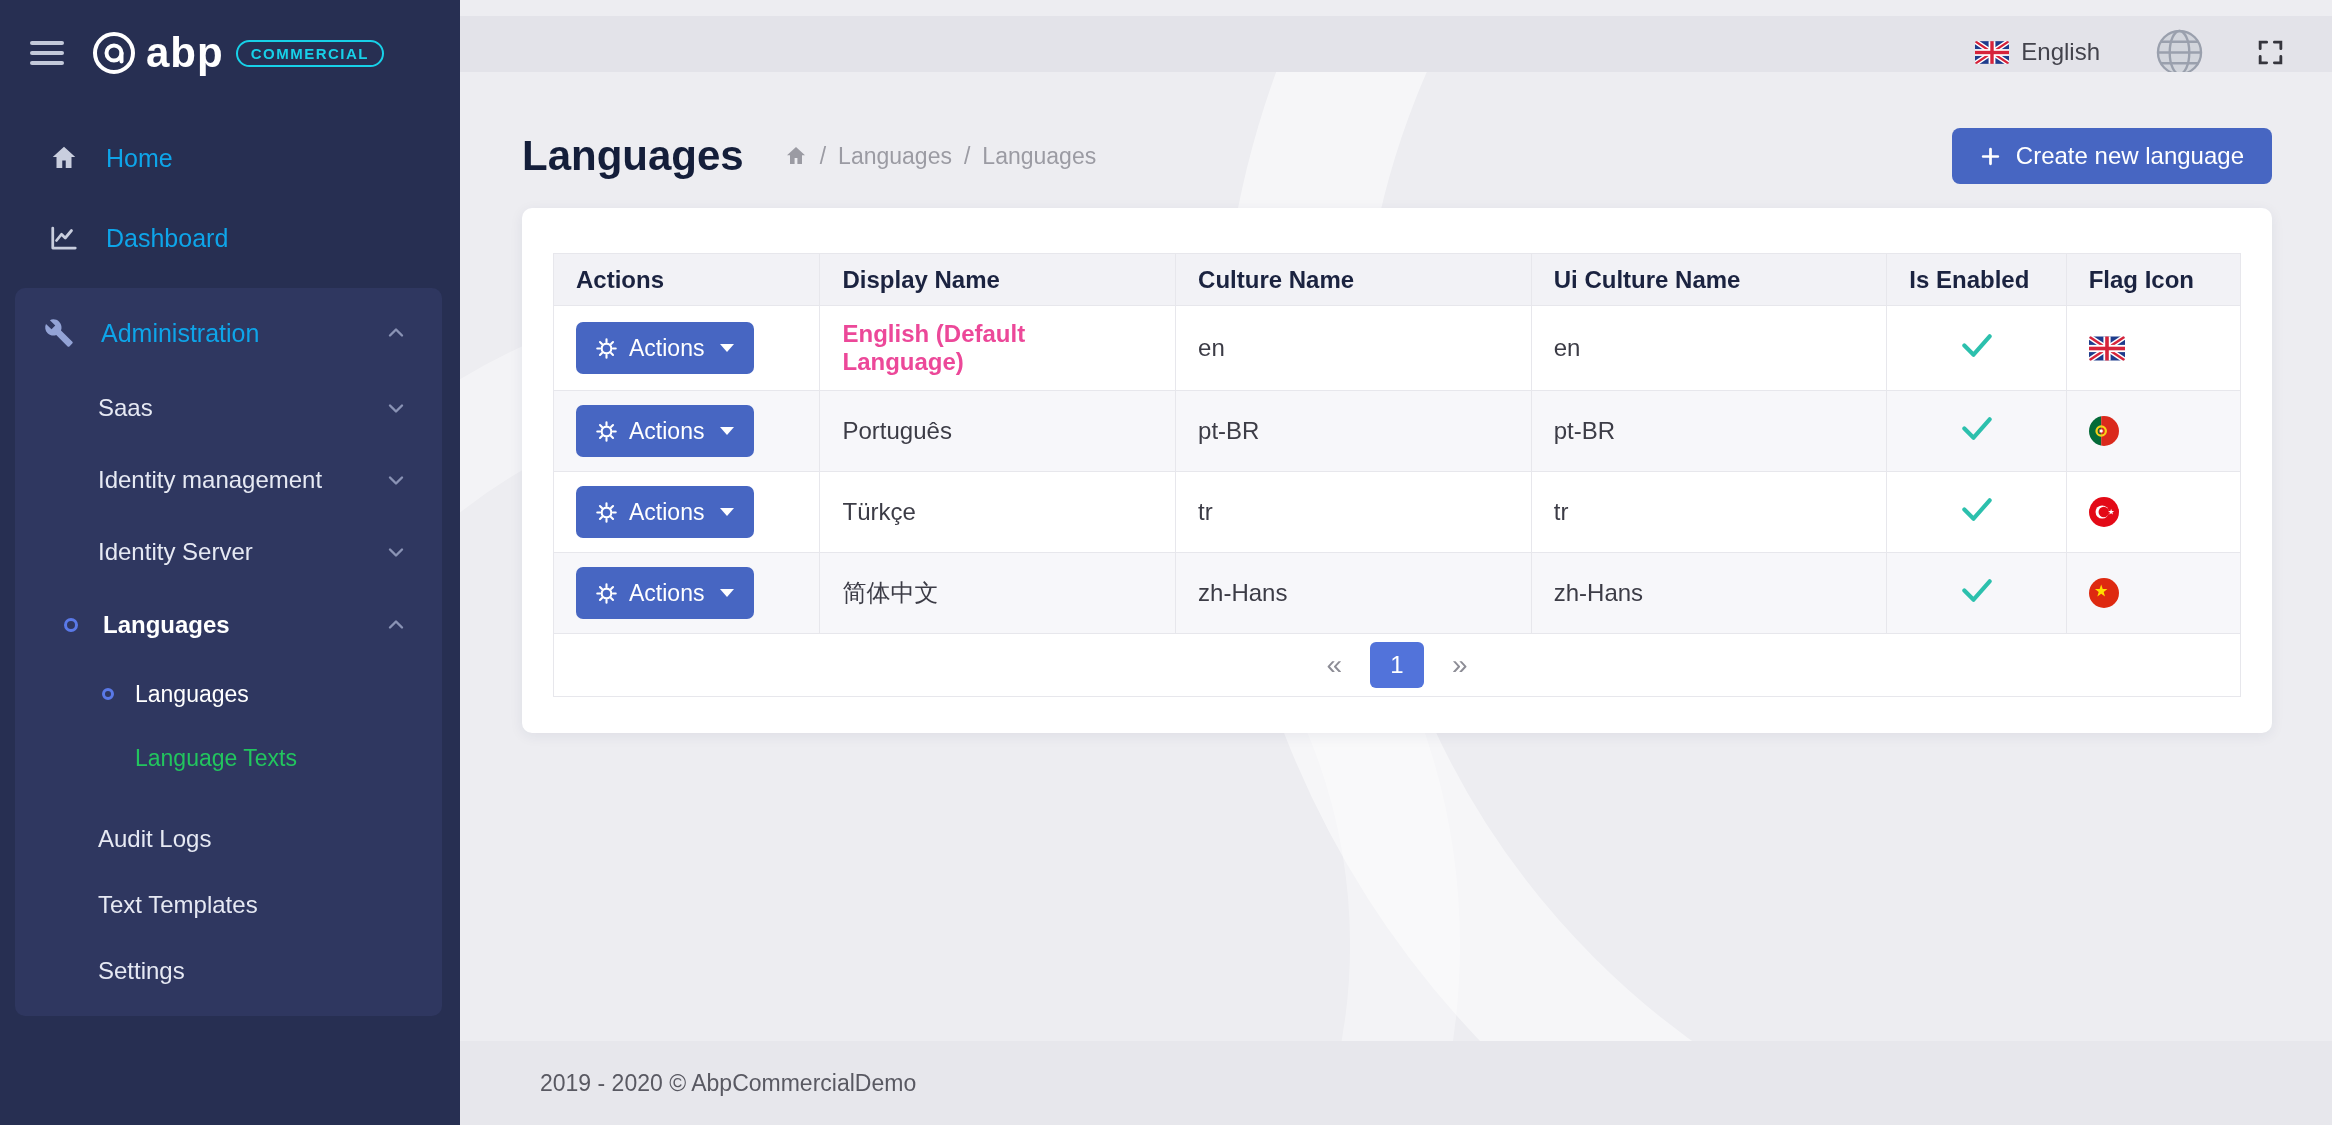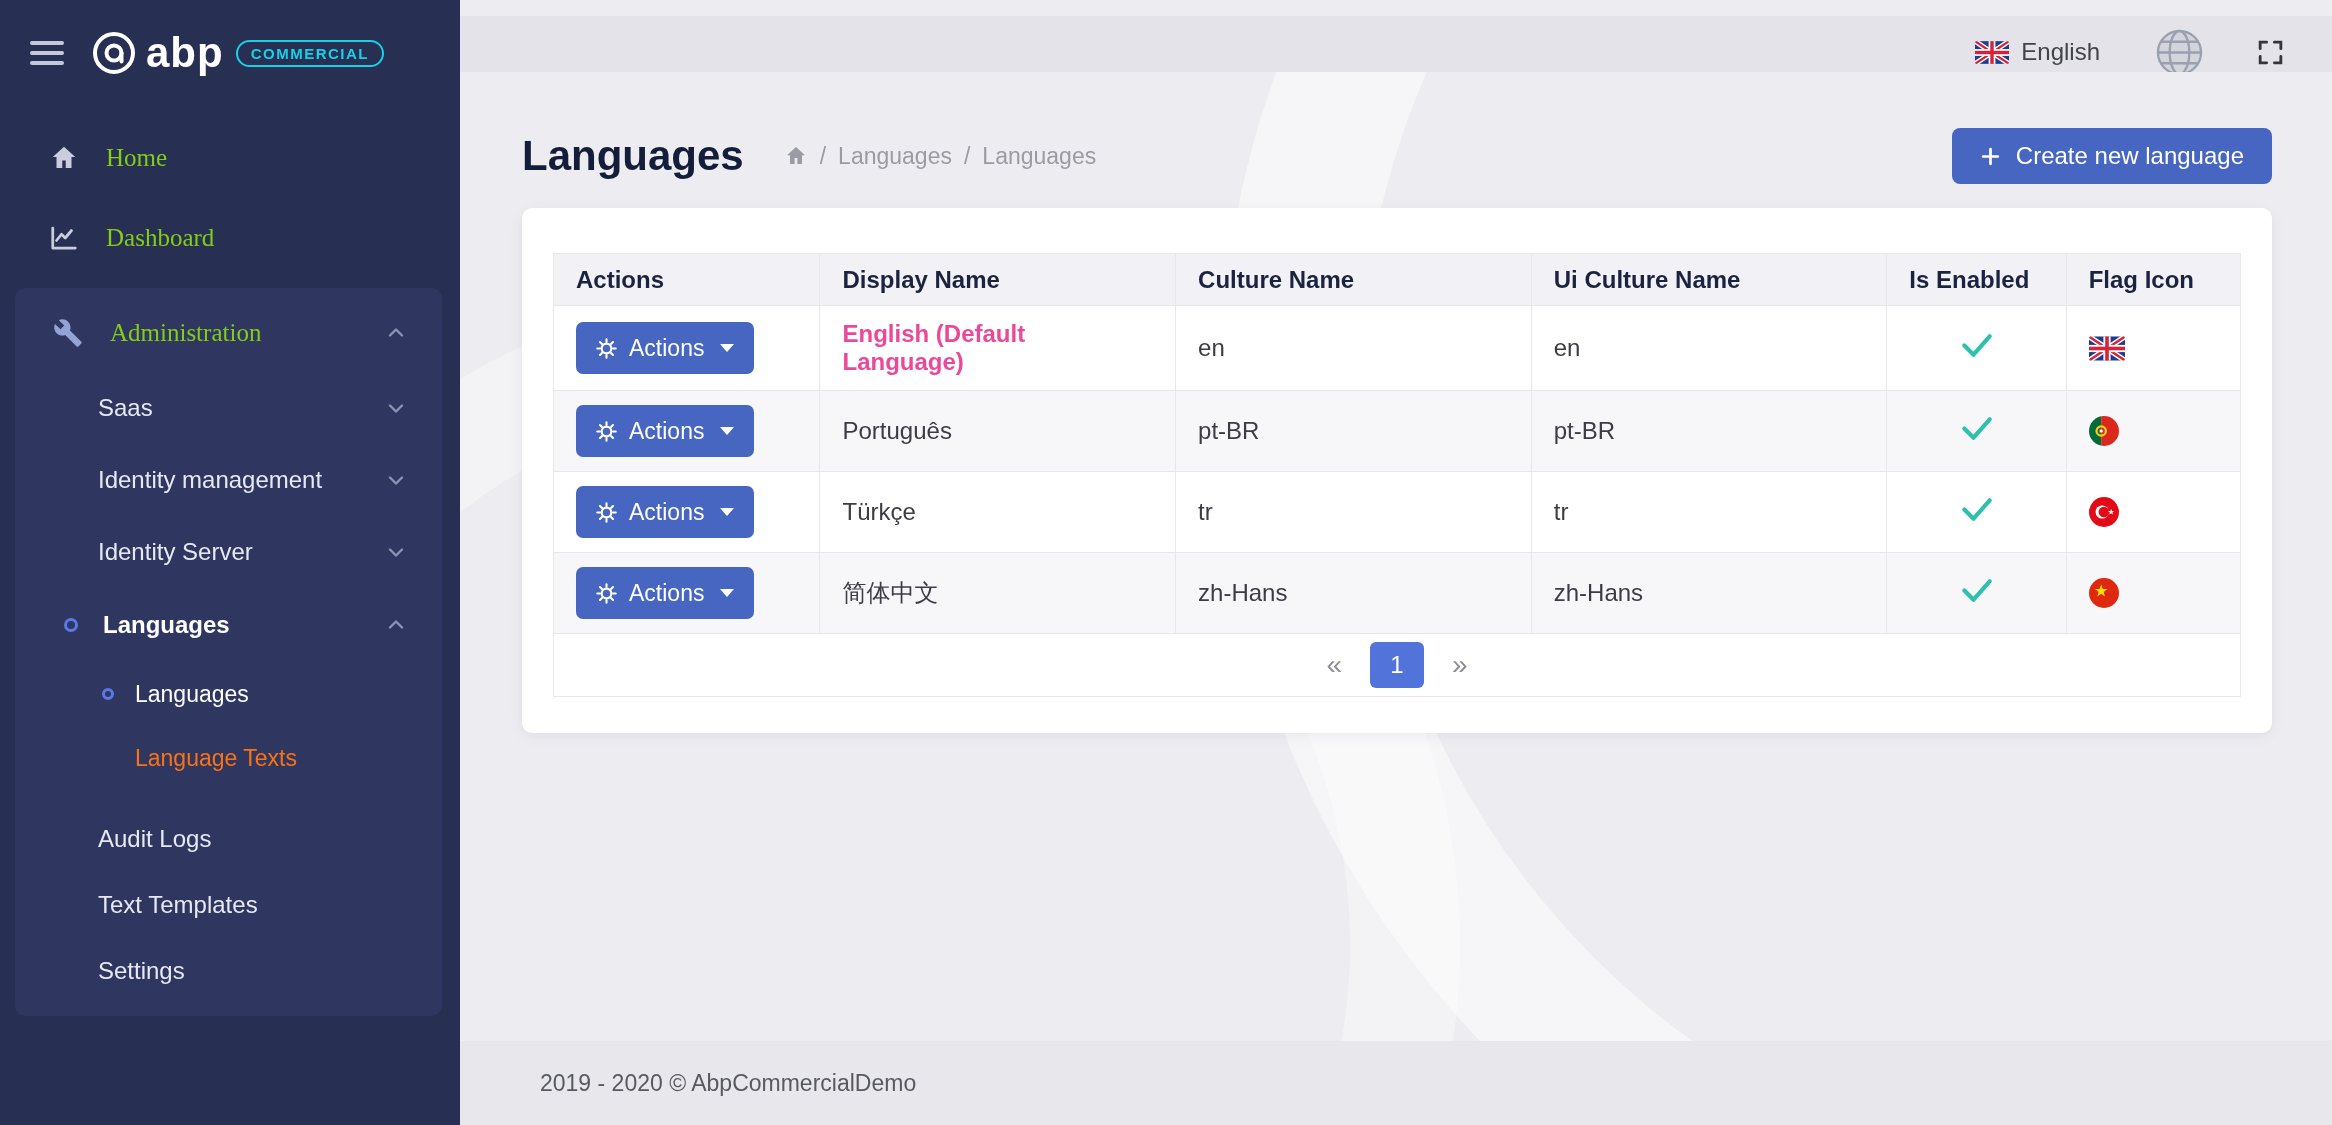--- a/index.html
+++ b/index.html
@@ -20,41 +20,41 @@
   .hamburger span{display:block;width:34px;height:4px;border-radius:2px;background:#c3c9da;margin:6px 0}
   .logo{display:flex;align-items:center}
   .logo-text{color:#fff;font-size:42px;font-weight:bold;letter-spacing:1px;margin-left:10px}
   .logo-badge{
     margin-left:12px;border:2px solid #17d1e8;color:#17d1e8;border-radius:16px;
     padding:3px 13px;font-size:15px;font-weight:bold;letter-spacing:1.5px;
   }
   nav{margin-top:12px}
   .nav-item{
     display:flex;align-items:center;height:80px;padding:0 36px 0 46px;
-    color:#84cc16;font-size:25px;cursor:pointer;font-family:Liberation Serif, serif;
+    color:#0ea5e9;font-size:25px;cursor:pointer;
   }
   .nicon{width:36px;height:36px;margin-right:24px;display:flex;align-items:center;justify-content:center;flex:none}
   .chev{margin-left:auto;display:flex;align-items:center}
   .admin-panel{
     margin:10px 18px 0 15px;background:#2f3760;border-radius:10px;
     padding:6px 0 12px;
   }
-  .admin-panel .nav-item{height:78px;padding-left:35px}
+  .admin-panel .nav-item{height:78px;padding-left:26px}
   .sub-item{
     display:flex;align-items:center;height:72px;padding:0 36px 0 83px;
     color:#e6e9f3;font-size:24px;cursor:pointer;
   }
   .sub-group{
     display:flex;align-items:center;height:74px;padding:0 36px 0 48px;
     color:#fff;font-size:24px;font-weight:bold;cursor:pointer;
   }
   .dot-ring{margin-right:24px;display:flex;align-items:center;flex:none}
   .sub-sub{
     display:flex;align-items:center;height:64px;padding:0 36px 0 86px;
-    color:#f97316;font-size:23px;cursor:pointer;
+    color:#22c55e;font-size:23px;cursor:pointer;
   }
   .sub-sub.active{color:#fff}
   .sub-sub.noicon{padding-left:120px}
   .sub-gap{height:16px}
 
   
   .topbar{
     position:absolute;left:460px;top:16px;right:0;height:72px;background:#e3e3e9;
     display:flex;align-items:center;justify-content:flex-end;padding-right:46px;
   }

